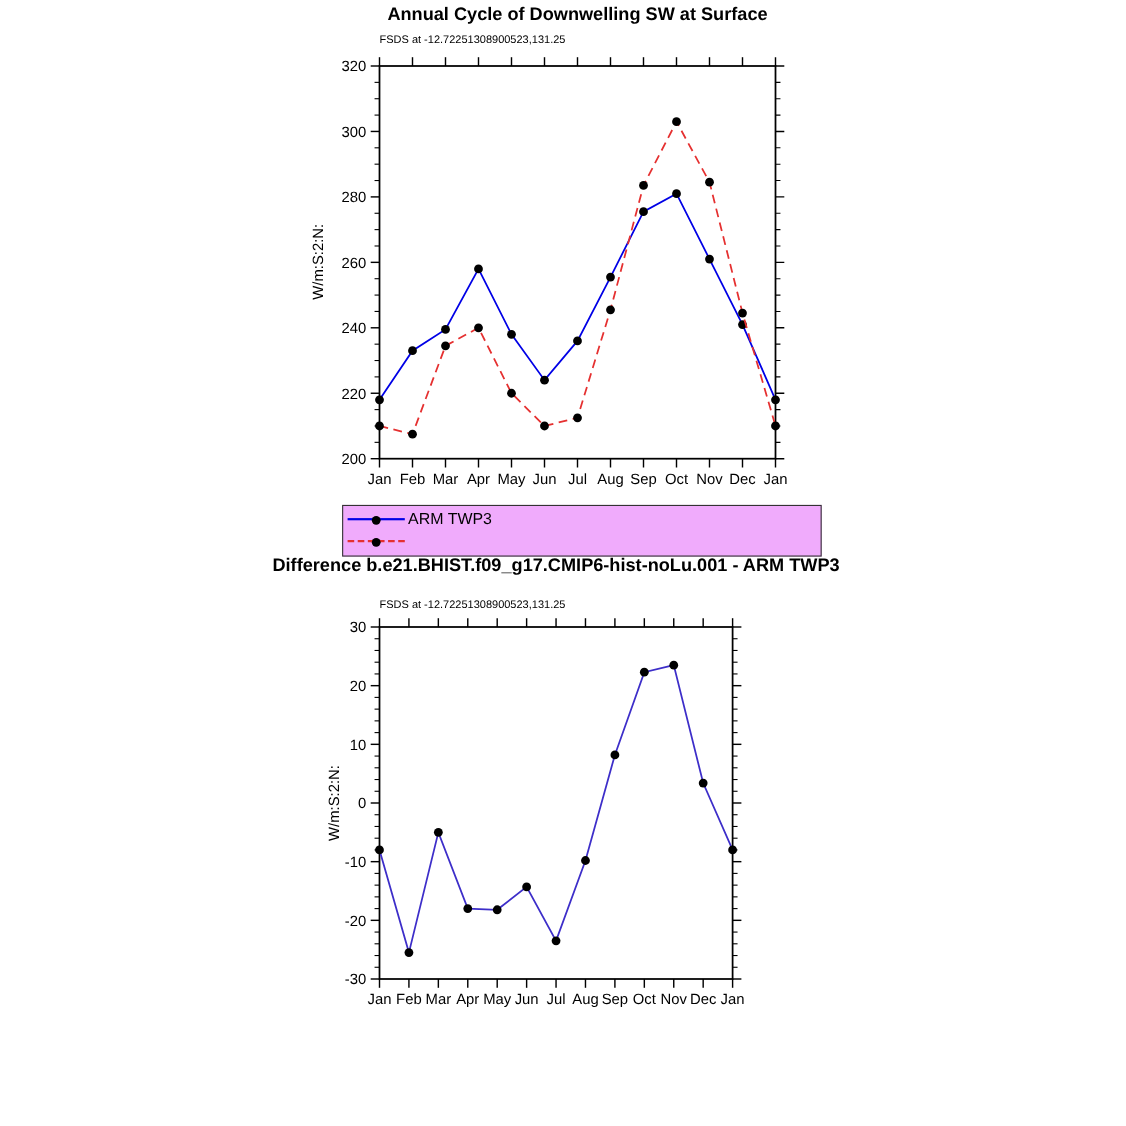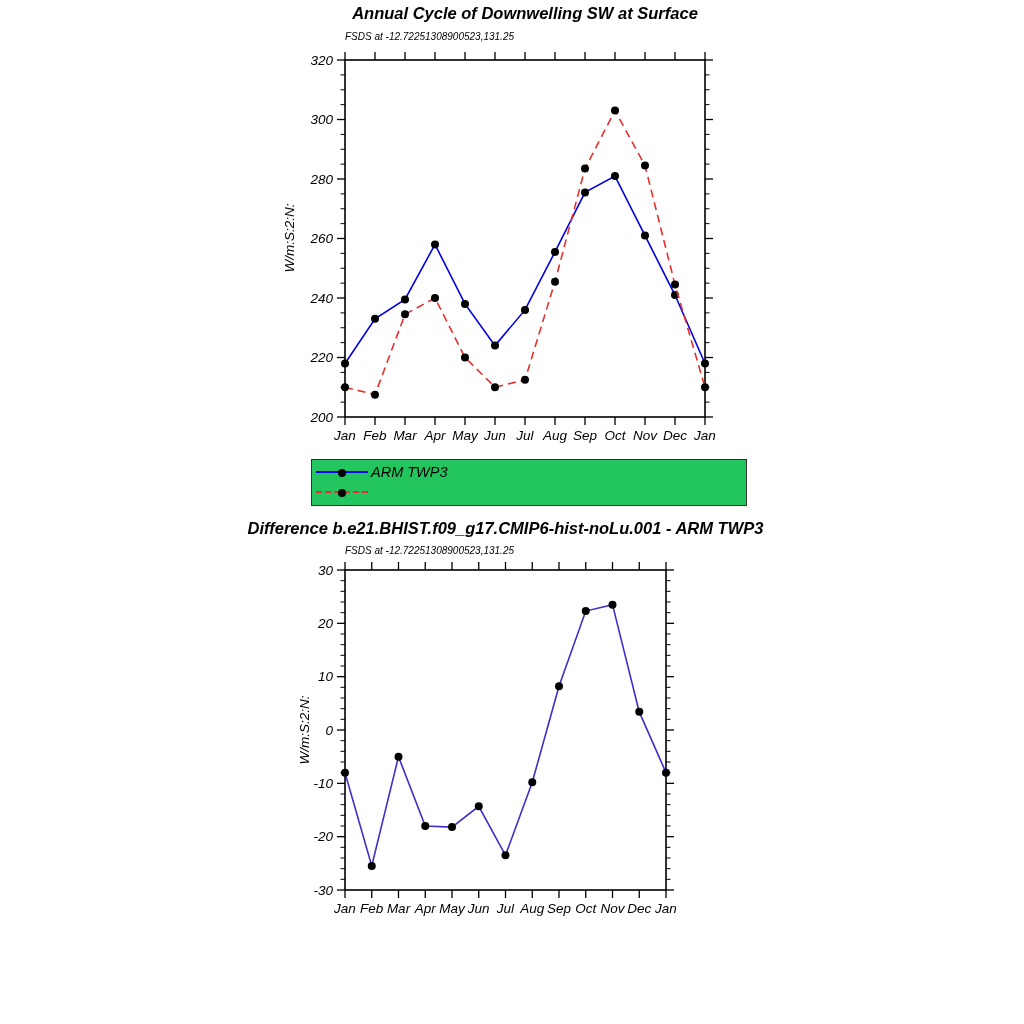--- a/index.html
+++ b/index.html
@@ -1,29 +1,29 @@
 <!DOCTYPE html>
 <html><head>
 <meta charset="utf-8">
 <style>
   html,body { margin:0; padding:0; background:#ffffff; }
   body { font-family: "Liberation Sans", sans-serif; color:#000; }
-  #page { position:relative; width:816px; height:1024px; background:#ffffff; overflow:hidden;font-style:italic; }
+  #page { position:relative; width:816px; height:1024px; background:#ffffff; overflow:hidden; }
   #plot-svg { position:absolute; left:0; top:0; }
   svg text { font-family: "Liberation Sans", sans-serif; fill:#000; }
   .chart-title { position:absolute; text-align:center; font-weight:bold; font-size:16.5px; white-space:nowrap; }
   #title-top { left:145px; top:4px; width:760px; }
-  #title-bottom { left:145px; top:519px; width:721px; }
+  #title-bottom { left:145px; top:505px; width:721px; }
   .chart-subtitle { position:absolute; font-size:10px; white-space:nowrap; }
   #subtitle-top { left:345px; top:31px; }
   #subtitle-bottom { left:345px; top:545px; }
   .ylabel { position:absolute; transform:translate(-50%,-50%) rotate(-90deg); font-size:13.5px; white-space:nowrap; }
   #ylabel-top { left:289px; top:238px; }
   #ylabel-bottom { left:304px; top:730px; }
-  #legend { position:absolute; left:311px; top:459px; width:434px; border:1px solid #333; background:#22c55e; padding:2px 0 3px 0; }
+  #legend { position:absolute; left:311px; top:459px; width:434px; border:1px solid #333; background:#f0abfc; padding:2px 0 3px 0; }
   .legend-row { display:flex; align-items:center; height:20px; }
   .legend-sample { position:relative; width:52px; height:0; margin-left:4px; border-top-width:2px; flex:0 0 auto; }
   .sample-solid { border-top-style:solid; }
   .sample-dashed { border-top-style:dashed; }
   .legend-dot { position:absolute; left:50%; top:-4px; width:8px; height:8px; background:#000; border-radius:50%; transform:translateX(-50%); }
   .legend-label { font-size:14.5px; margin-left:3px; white-space:nowrap; }
 </style>
 </head>
 <body>
 

